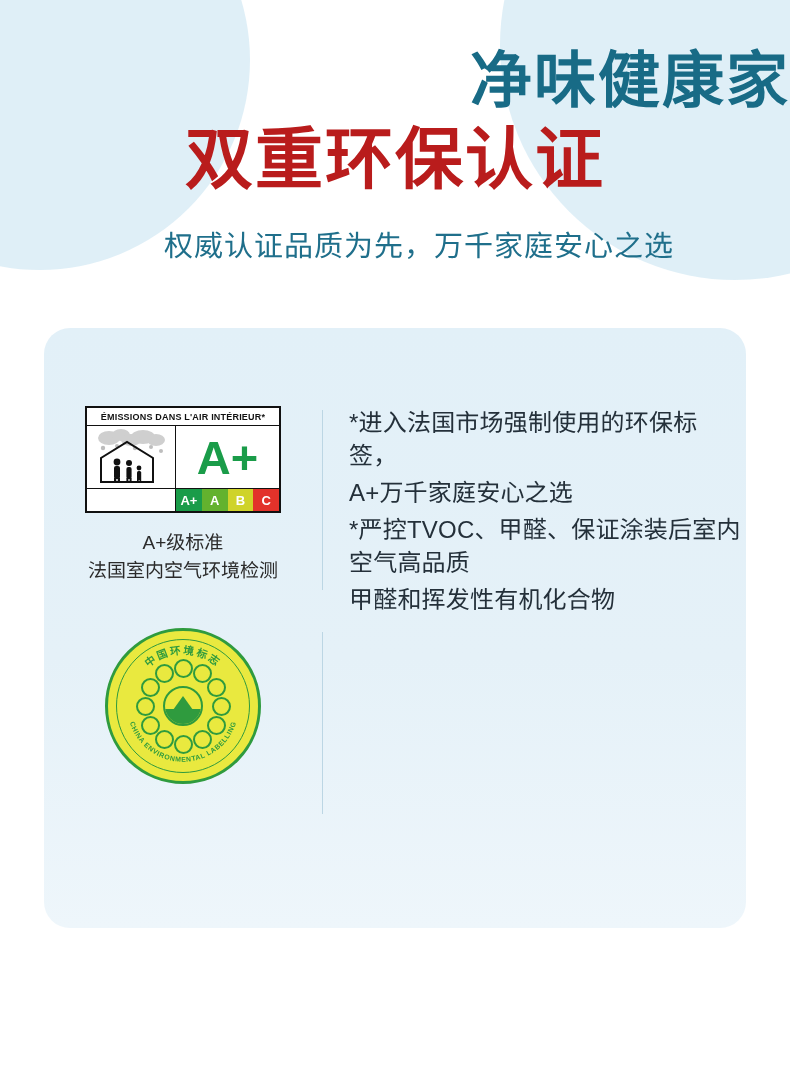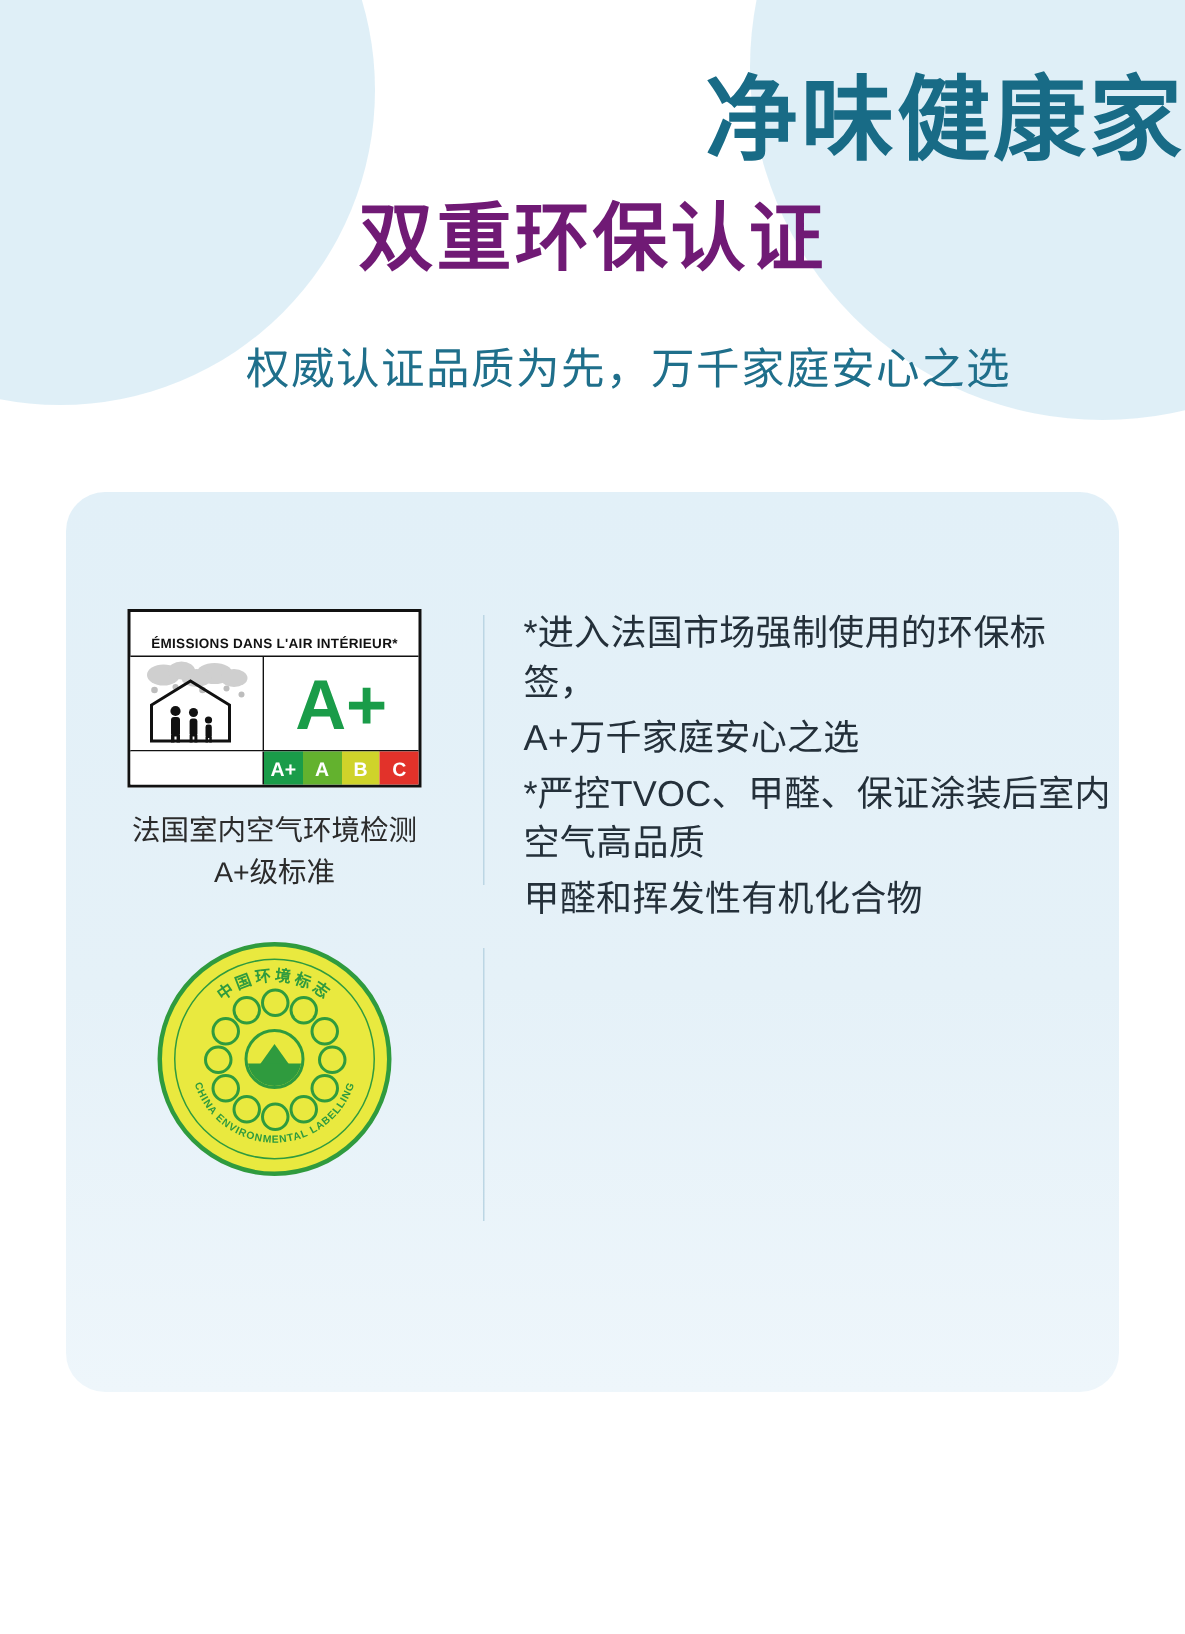--- a/index.html
+++ b/index.html
@@ -64,23 +64,23 @@
     color: #1f6f8b;
     letter-spacing: 2px;
   }
   .title-line.one {
     font-size: 62px;
     line-height: 74px;
     color: #186b86;
     text-align: right;
   }
   .title-line.two {
-    font-size: 50px;
+    font-size: 68px;
     line-height: 74px;
-    color: #701a75;
+    color: #b91c1c;
     margin-top: 4px;
   }
   .subtitle {
     margin-top: 26px;
     font-size: 29px;
     color: #1f6f8b;
     letter-spacing: 1px;
     font-family: "Liberation Sans", "DejaVu Sans", sans-serif;
     margin-left: 48px;
   }
@@ -146,21 +146,21 @@
   .fr-label {
     width: 196px;
     background: #ffffff;
     border: 2px solid #111;
     box-sizing: border-box;
   }
   .fr-top {
     font-size: 9px;
     font-weight: bold;
     text-align: center;
-    padding: 16px 2px 3px;
+    padding: 4px 2px 3px;
     border-bottom: 1.5px solid #111;
     letter-spacing: .2px;
     font-family: "Liberation Sans", "DejaVu Sans", sans-serif;
     color: #111;
   }
   .fr-mid {
     display: flex;
     height: 62px;
   }
   .fr-house {
@@ -344,22 +344,22 @@
         </div>
         <div class="fr-scale">
           <div class="blank"></div>
           <div class="cell c-aplus">A+</div>
           <div class="cell c-a">A</div>
           <div class="cell c-b">B</div>
           <div class="cell c-c">C</div>
         </div>
       </div>
       <div class="badge-caption">
+        <div>A+级标准</div>
         <div>法国室内空气环境检测</div>
-        <div>A+级标准</div>
       </div>
     </div>
 
     <div class="divider d1"></div>
 
     <div class="text-col">
       <p>*进入法国市场强制使用的环保标签，</p>
       <p>A+万千家庭安心之选</p>
       <p>*严控TVOC、甲醛、保证涂装后室内空气高品质</p>
       <p>甲醛和挥发性有机化合物</p>

